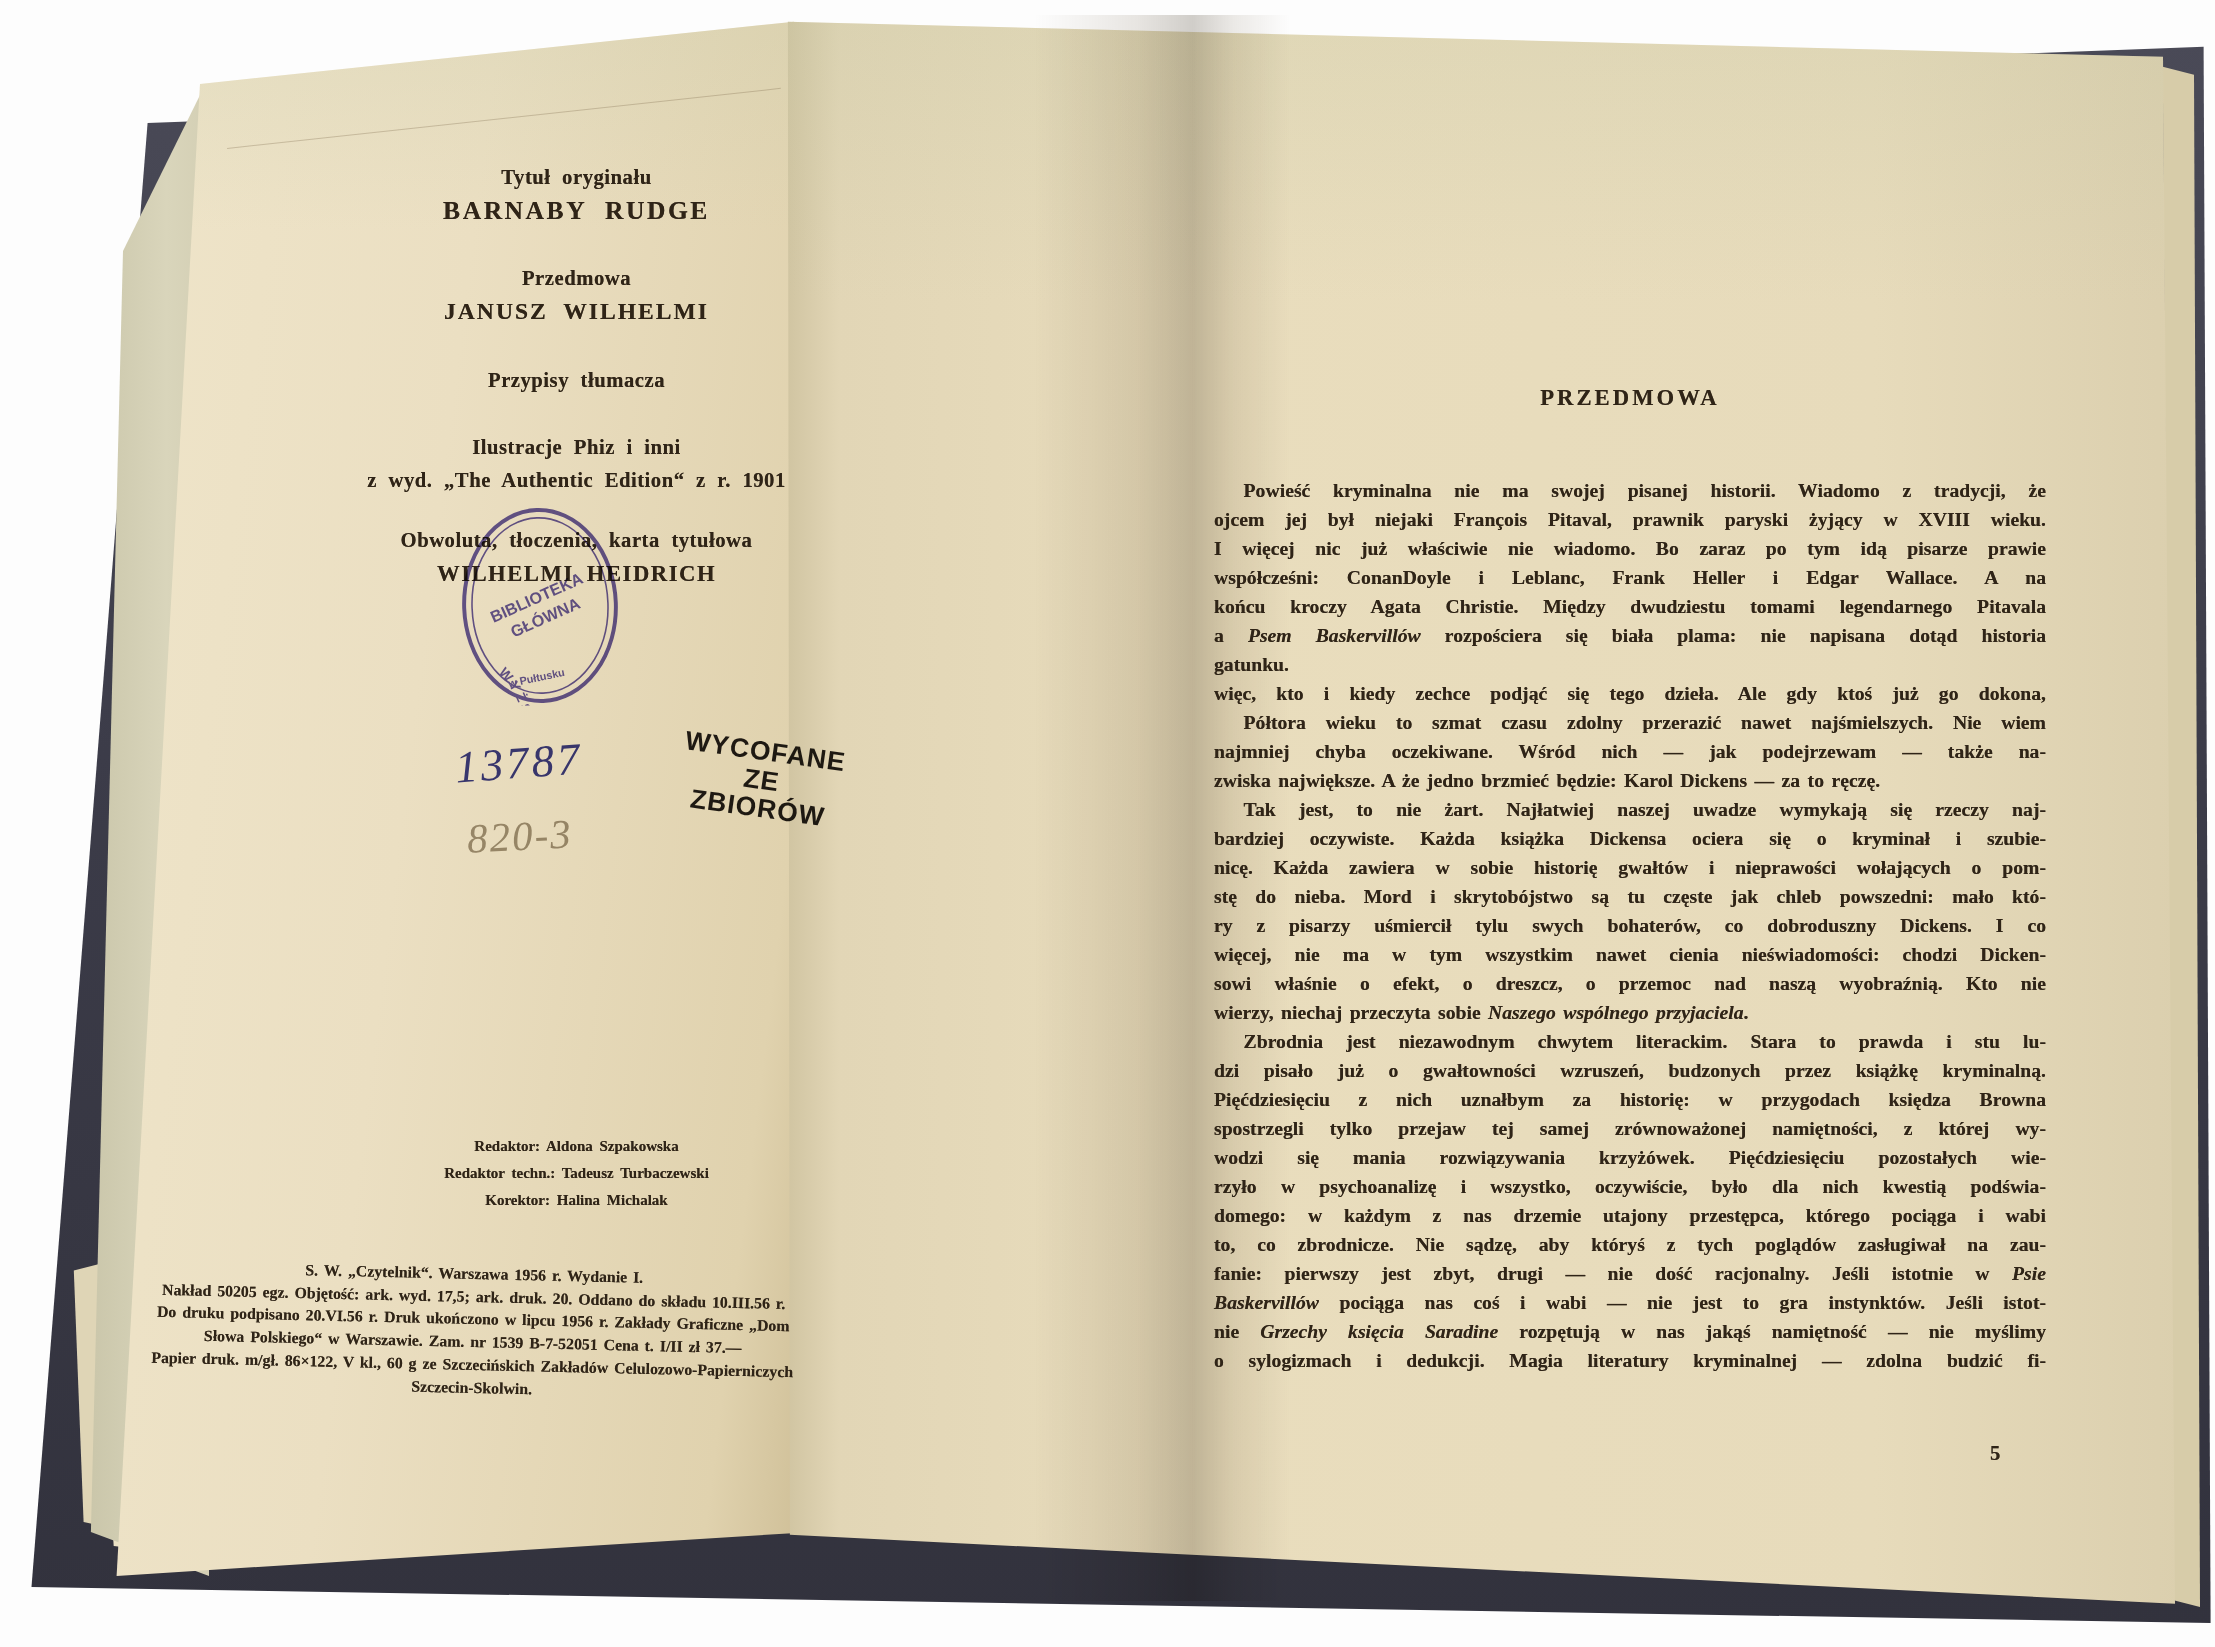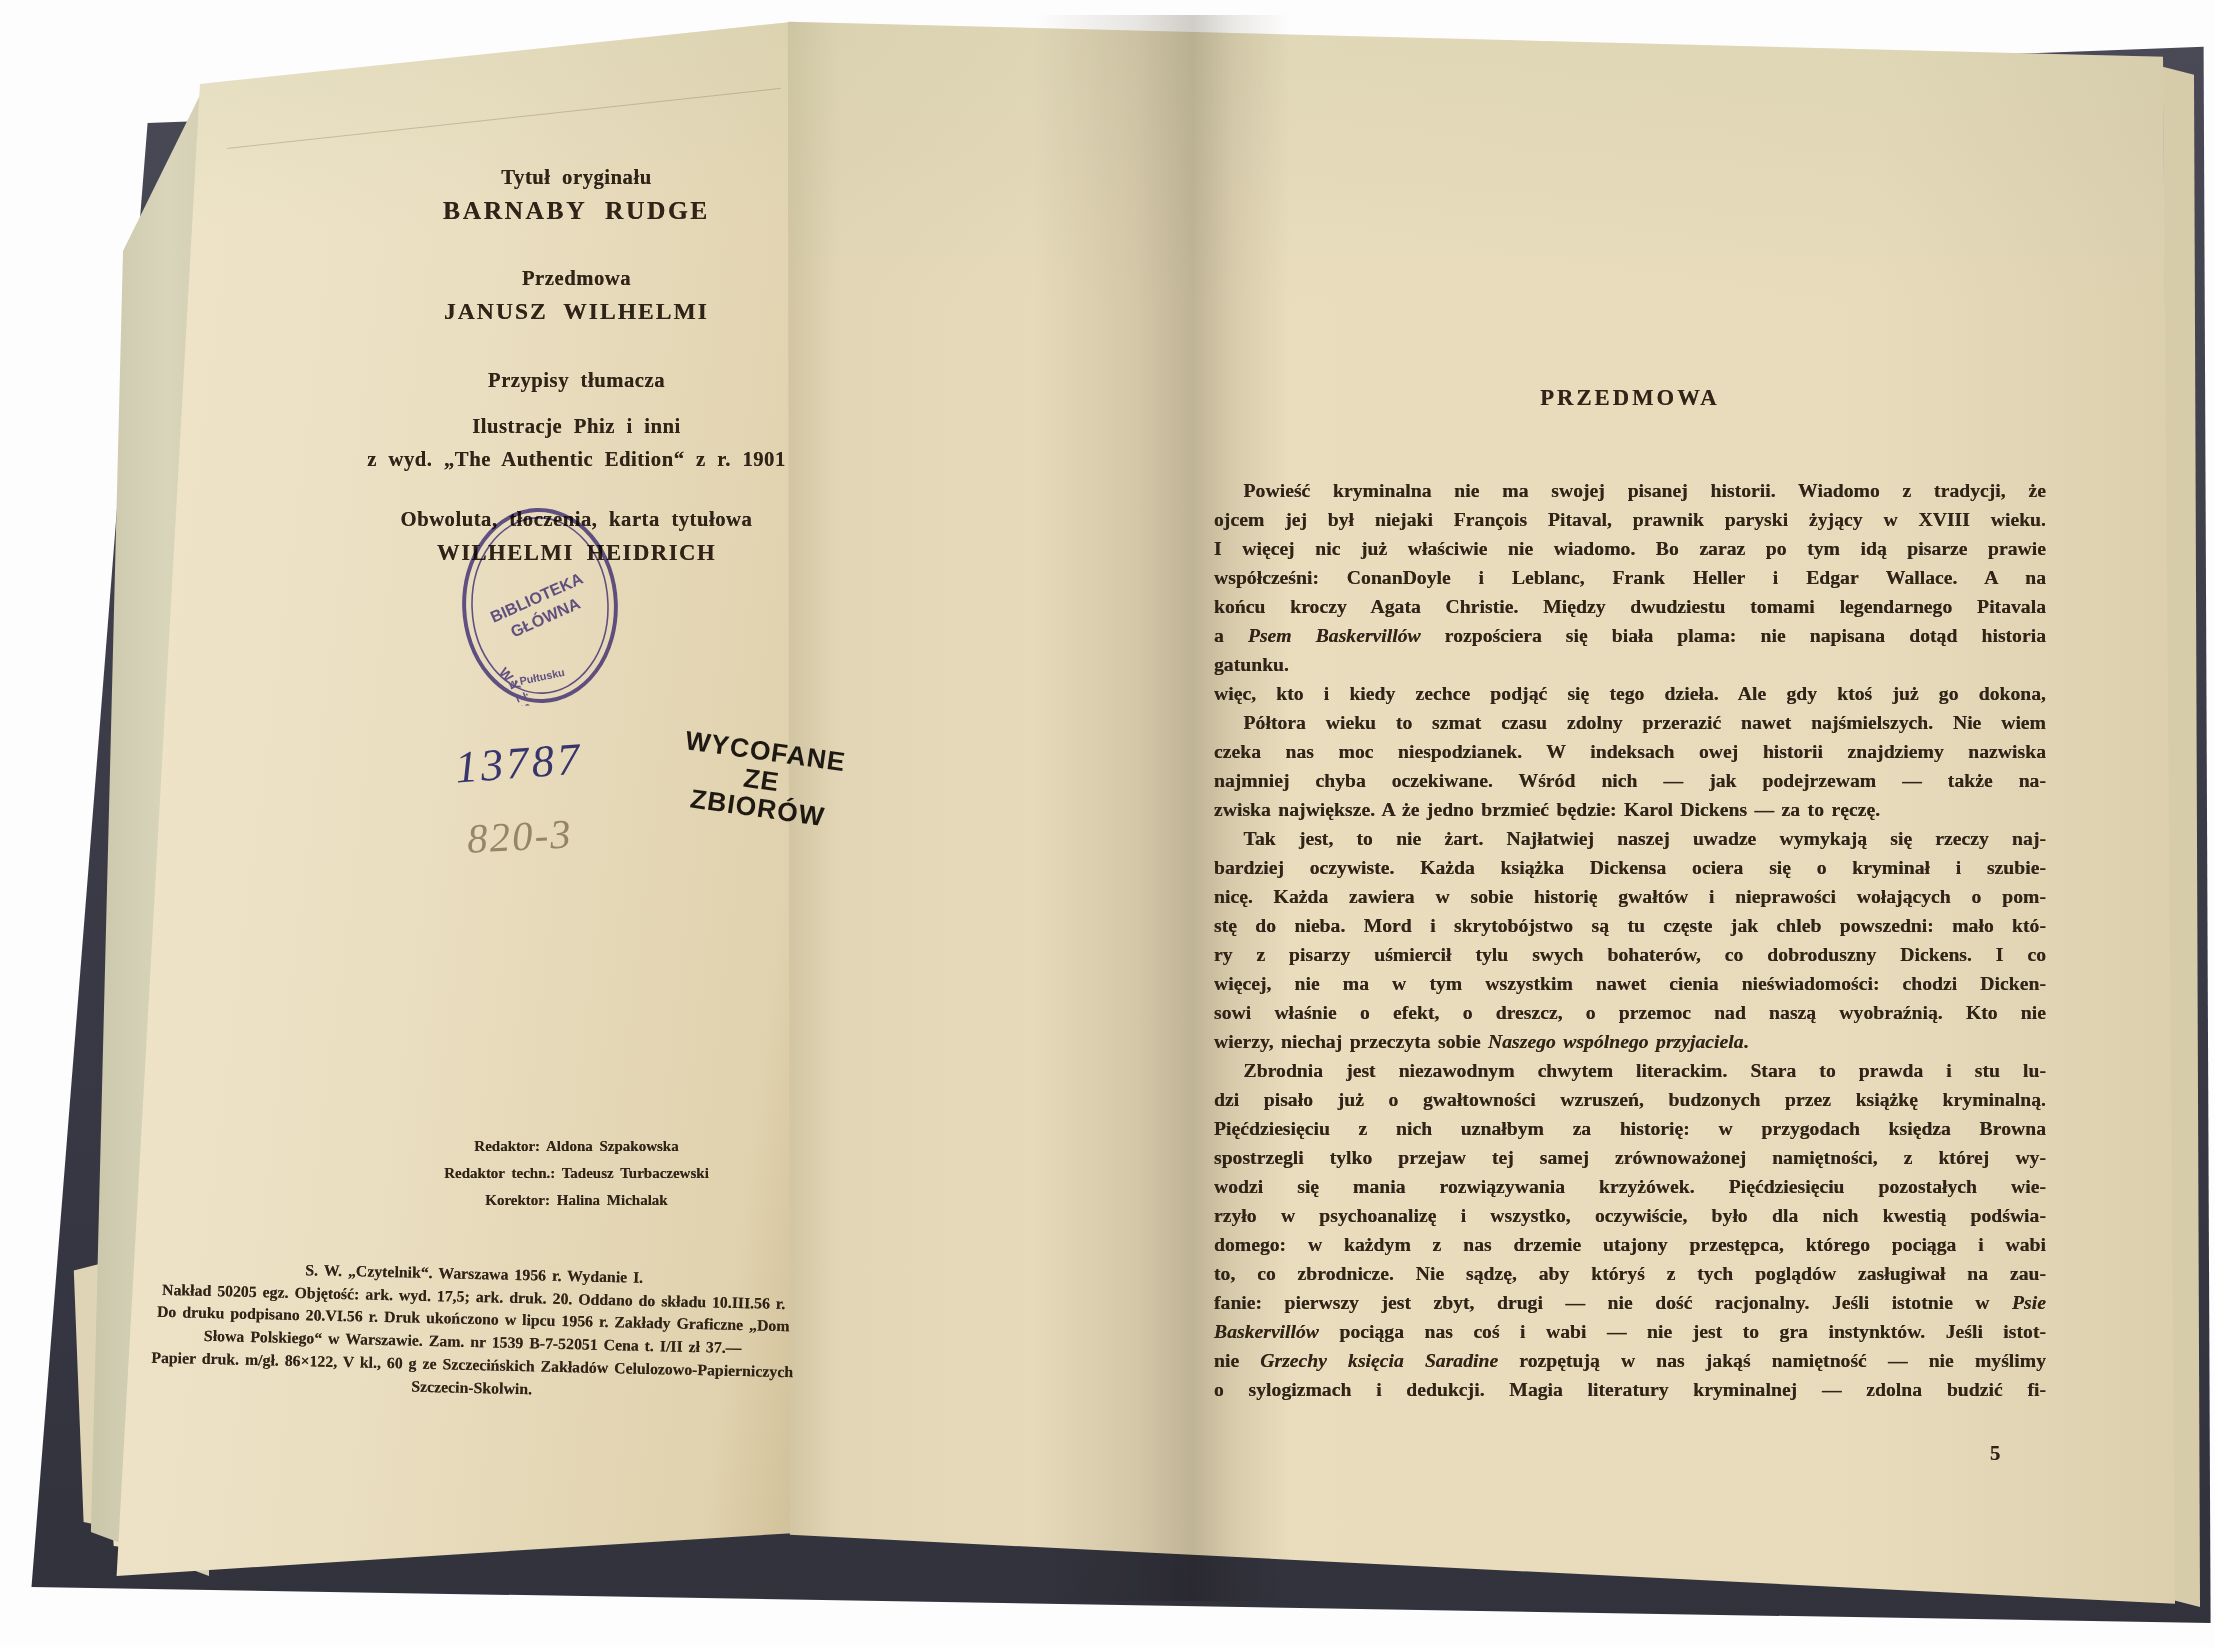--- a/index.html
+++ b/index.html
@@ -46,21 +46,21 @@
     transform-origin:top left;}
 
   
   .ink{color:#2f2417;text-shadow:0 0 0.6px rgba(47,36,23,.65);}
   .lp-imprint{position:absolute;left:281px;top:161px;width:591px;text-align:center;}
   .lp{line-height:33px;font-weight:700;letter-spacing:0.5px;word-spacing:5.9px;white-space:nowrap;}
   .s21{font-size:20.7px;}
   .s26{font-size:25.6px;letter-spacing:2.5px;word-spacing:9.9px;}
   .s24{font-size:23.6px;letter-spacing:2px;word-spacing:7.9px;}
   .s23{font-size:22.7px;letter-spacing:1.5px;word-spacing:5.9px;}
-  .g36{margin-top:35px;} .g37{margin-top:36px;text-align:center;} .g30{margin-top:13px;} .g27{margin-top:26.6px;}
+  .g36{margin-top:35px;} .g37{margin-top:36px;text-align:center;} .g30{margin-top:34px;} .g27{margin-top:26.6px;}
 
   .credits{position:absolute;left:281px;top:1133px;width:591px;text-align:center;}
   .cline{font-size:15px;line-height:27px;font-weight:700;word-spacing:3px;white-space:nowrap;}
 
   .colophon{position:absolute;left:148px;top:1263px;width:650px;text-align:center;
     transform:rotate(1.3deg);}
   .kline{font-size:15.8px;line-height:22.7px;font-weight:700;word-spacing:2px;white-space:nowrap;}
 
   
   .lib-stamp{position:absolute;left:459px;top:506px;opacity:.85;
@@ -159,21 +159,20 @@
   <div class="rp-body ink">
       <div class="bl ind">Powieść kryminalna nie ma swojej pisanej historii. Wiadomo z tradycji, że</div>
       <div class="bl">ojcem jej był niejaki François Pitaval, prawnik paryski żyjący w XVIII wieku.</div>
       <div class="bl">I więcej nic już właściwie nie wiadomo. Bo zaraz po tym idą pisarze prawie</div>
       <div class="bl">współcześni: ConanDoyle i Leblanc, Frank Heller i Edgar Wallace. A na</div>
       <div class="bl">końcu kroczy Agata Christie. Między dwudziestu tomami legendarnego Pitavala</div>
       <div class="bl">a <i>Psem Baskervillów</i> rozpościera się biała plama: nie napisana dotąd historia</div>
       <div class="bl end">gatunku.</div>
       <div class="bl">więc, kto i kiedy zechce podjąć się tego dzieła. Ale gdy ktoś już go dokona,</div>
       <div class="bl ind">Półtora wieku to szmat czasu zdolny przerazić nawet najśmielszych. Nie wiem</div>
-      <div class="bl">czeka nas moc niespodzianek. W indeksach owej historii znajdziemy nazwiska</div>
       <div class="bl">najmniej chyba oczekiwane. Wśród nich — jak podejrzewam — także na-</div>
       <div class="bl end">zwiska największe. A że jedno brzmieć będzie: Karol Dickens — za to ręczę.</div>
       <div class="bl ind">Tak jest, to nie żart. Najłatwiej naszej uwadze wymykają się rzeczy naj-</div>
       <div class="bl">bardziej oczywiste. Każda książka Dickensa ociera się o kryminał i szubie-</div>
       <div class="bl">nicę. Każda zawiera w sobie historię gwałtów i nieprawości wołających o pom-</div>
       <div class="bl">stę do nieba. Mord i skrytobójstwo są tu częste jak chleb powszedni: mało któ-</div>
       <div class="bl">ry z pisarzy uśmiercił tylu swych bohaterów, co dobroduszny Dickens. I co</div>
       <div class="bl">więcej, nie ma w tym wszystkim nawet cienia nieświadomości: chodzi Dicken-</div>
       <div class="bl">sowi właśnie o efekt, o dreszcz, o przemoc nad naszą wyobraźnią. Kto nie</div>
       <div class="bl end">wierzy, niechaj przeczyta sobie <i>Naszego wspólnego przyjaciela</i>.</div>

